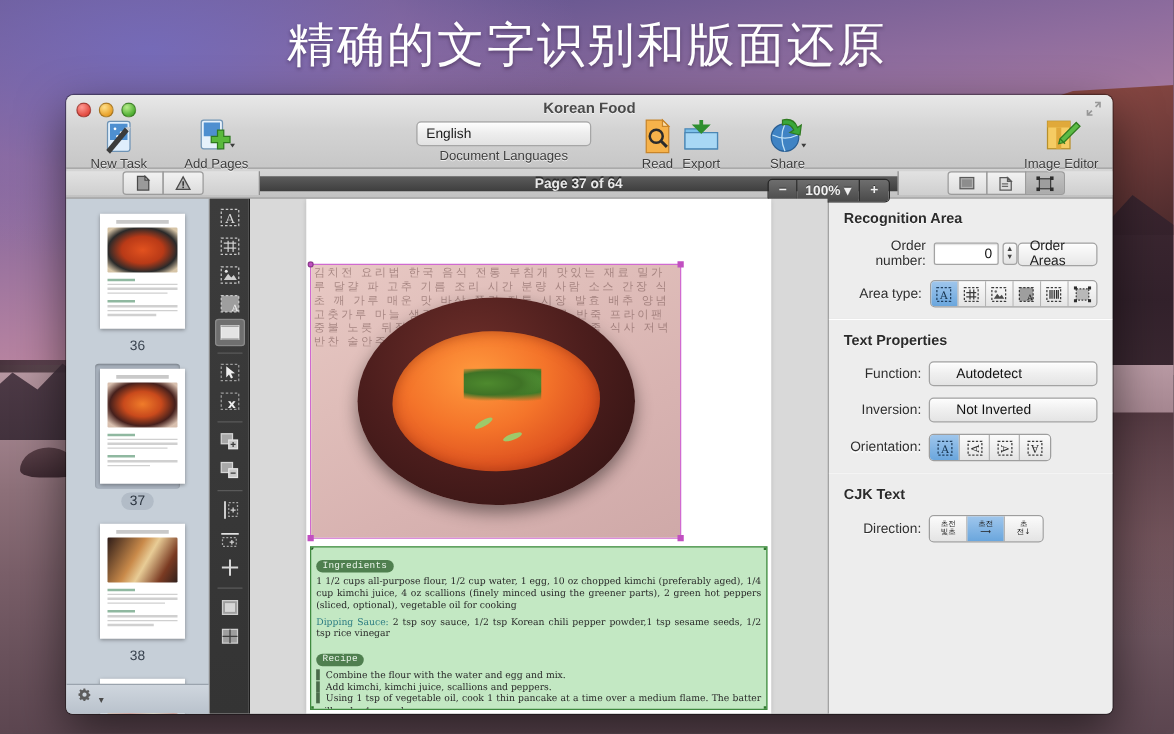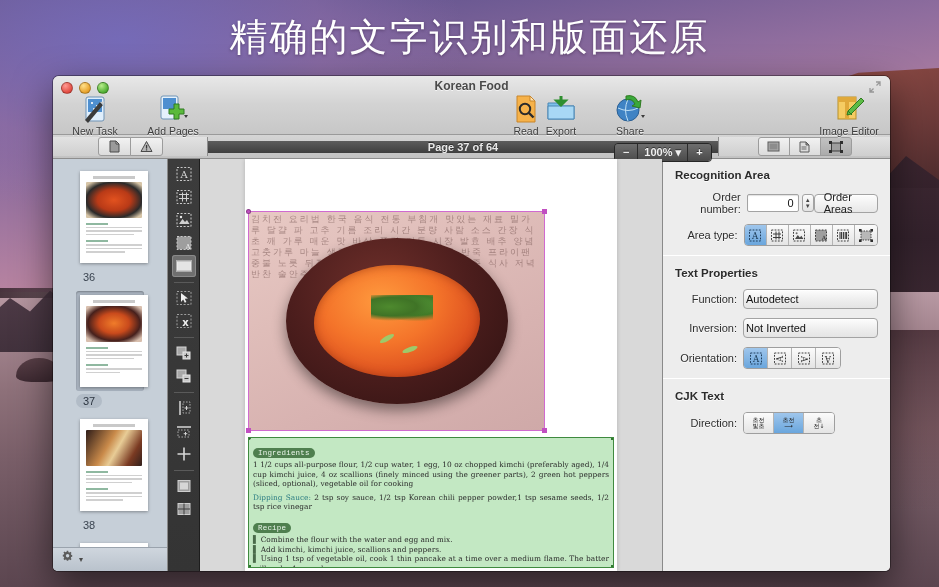--- a/index.html
+++ b/index.html
@@ -172,21 +172,21 @@
   .body-row { flex: 1; display: flex; min-height: 0; }
 
   
   .thumbs {
     width: 115px; flex: 0 0 115px; position: relative;
     background: #c6cfd8; border-right: 1px solid #8a8a8a;
     overflow: hidden;
   }
   .thumb-scroll { position: absolute; inset: 0 0 24px 0; padding-top: 8px; }
   .thumb {
-    width: 68px; margin: 0 auto 6px; text-align: left;
+    width: 68px; margin: 0 auto 6px; text-align: center;
   }
   .thumb .page {
     width: 68px; height: 92px; background: #fff; margin: 0 auto;
     box-shadow: 0 1px 3px rgba(0,0,0,.35); padding: 5px 6px 0;
     text-align: left; overflow: hidden;
   }
   .thumb.sel .page-wrap {
     background: #aab4c0; border-radius: 3px; padding: 4px;
     box-shadow: 0 1px 2px rgba(0,0,0,.3) inset;
   }
@@ -341,21 +341,21 @@
     width: 24px; height: 20px; display: flex; align-items: center; justify-content: center;
     background: linear-gradient(180deg, #fbfbfb, #e4e4e4);
     border-right: 1px solid #b4b4b4;
   }
   .seg:last-child { border-right: none; }
   .seg.on { background: linear-gradient(180deg, #9fc6ec, #6aa6dd); }
   .wide-popup {
     flex: 1; height: 20px; border-radius: 4px; position: relative;
     background: linear-gradient(180deg, #fdfdfd 0%, #efefef 50%, #e4e4e4 100%);
     border: 1px solid #a3a3a3; font-size: 11px; color: #111;
-    line-height: 19px; padding-left: 2px;
+    line-height: 19px; padding-left: 21px;
     box-shadow: 0 1px 0 rgba(255,255,255,.7) inset;
   }
   .divider { height: 1px; background: #c6c6c6; border-bottom: 1px solid #fff;
              margin: 4px -12px 11px; }
   .cjk-seg { width: 30px; }
   .cjk-glyph { font-size: 6px; line-height: 6px; color: #222; text-align: center;
                font-family: "DejaVu Sans", sans-serif; }
 </style>
 </head>
 <body>
@@ -412,20 +412,24 @@
           <rect x="7" y="4" width="13" height="11" fill="#4e8fd0"></rect>
           <g transform="translate(13,10)">
             <path d="M5 0h5v5h5v5h-5v5H5v-5H0V5h5z" fill="#5ab93c" stroke="#2f7a20" stroke-width="1"></path>
           </g>
           <path d="M28 21 l4 0 l-2 3 z" fill="#3c3c3c"></path>
         </svg>
       </span>
       <span class="tb-lbl">Add Pages</span>
     </div>
 
+    <div class="langbox">
+      <div class="popup">English</div>
+      <div class="lang-cap">Document Languages</div>
+    </div>
 
     <div class="tb-item" style="left:441px; top:18px;">
       <span class="ic">
         <svg width="28" height="30" viewBox="0 0 28 30">
           <path d="M5 2h13l5 5v21H5z" fill="#f6b24a" stroke="#c8852a"></path>
           <path d="M18 2l5 5h-5z" fill="#fde3b2" stroke="#c8852a"></path>
           <circle cx="13" cy="15" r="5.2" fill="none" stroke="#2b2b2b" stroke-width="2"></circle>
           <path d="M17 19 l4.5 4.5" stroke="#2b2b2b" stroke-width="2.4"></path>
         </svg>
       </span>

